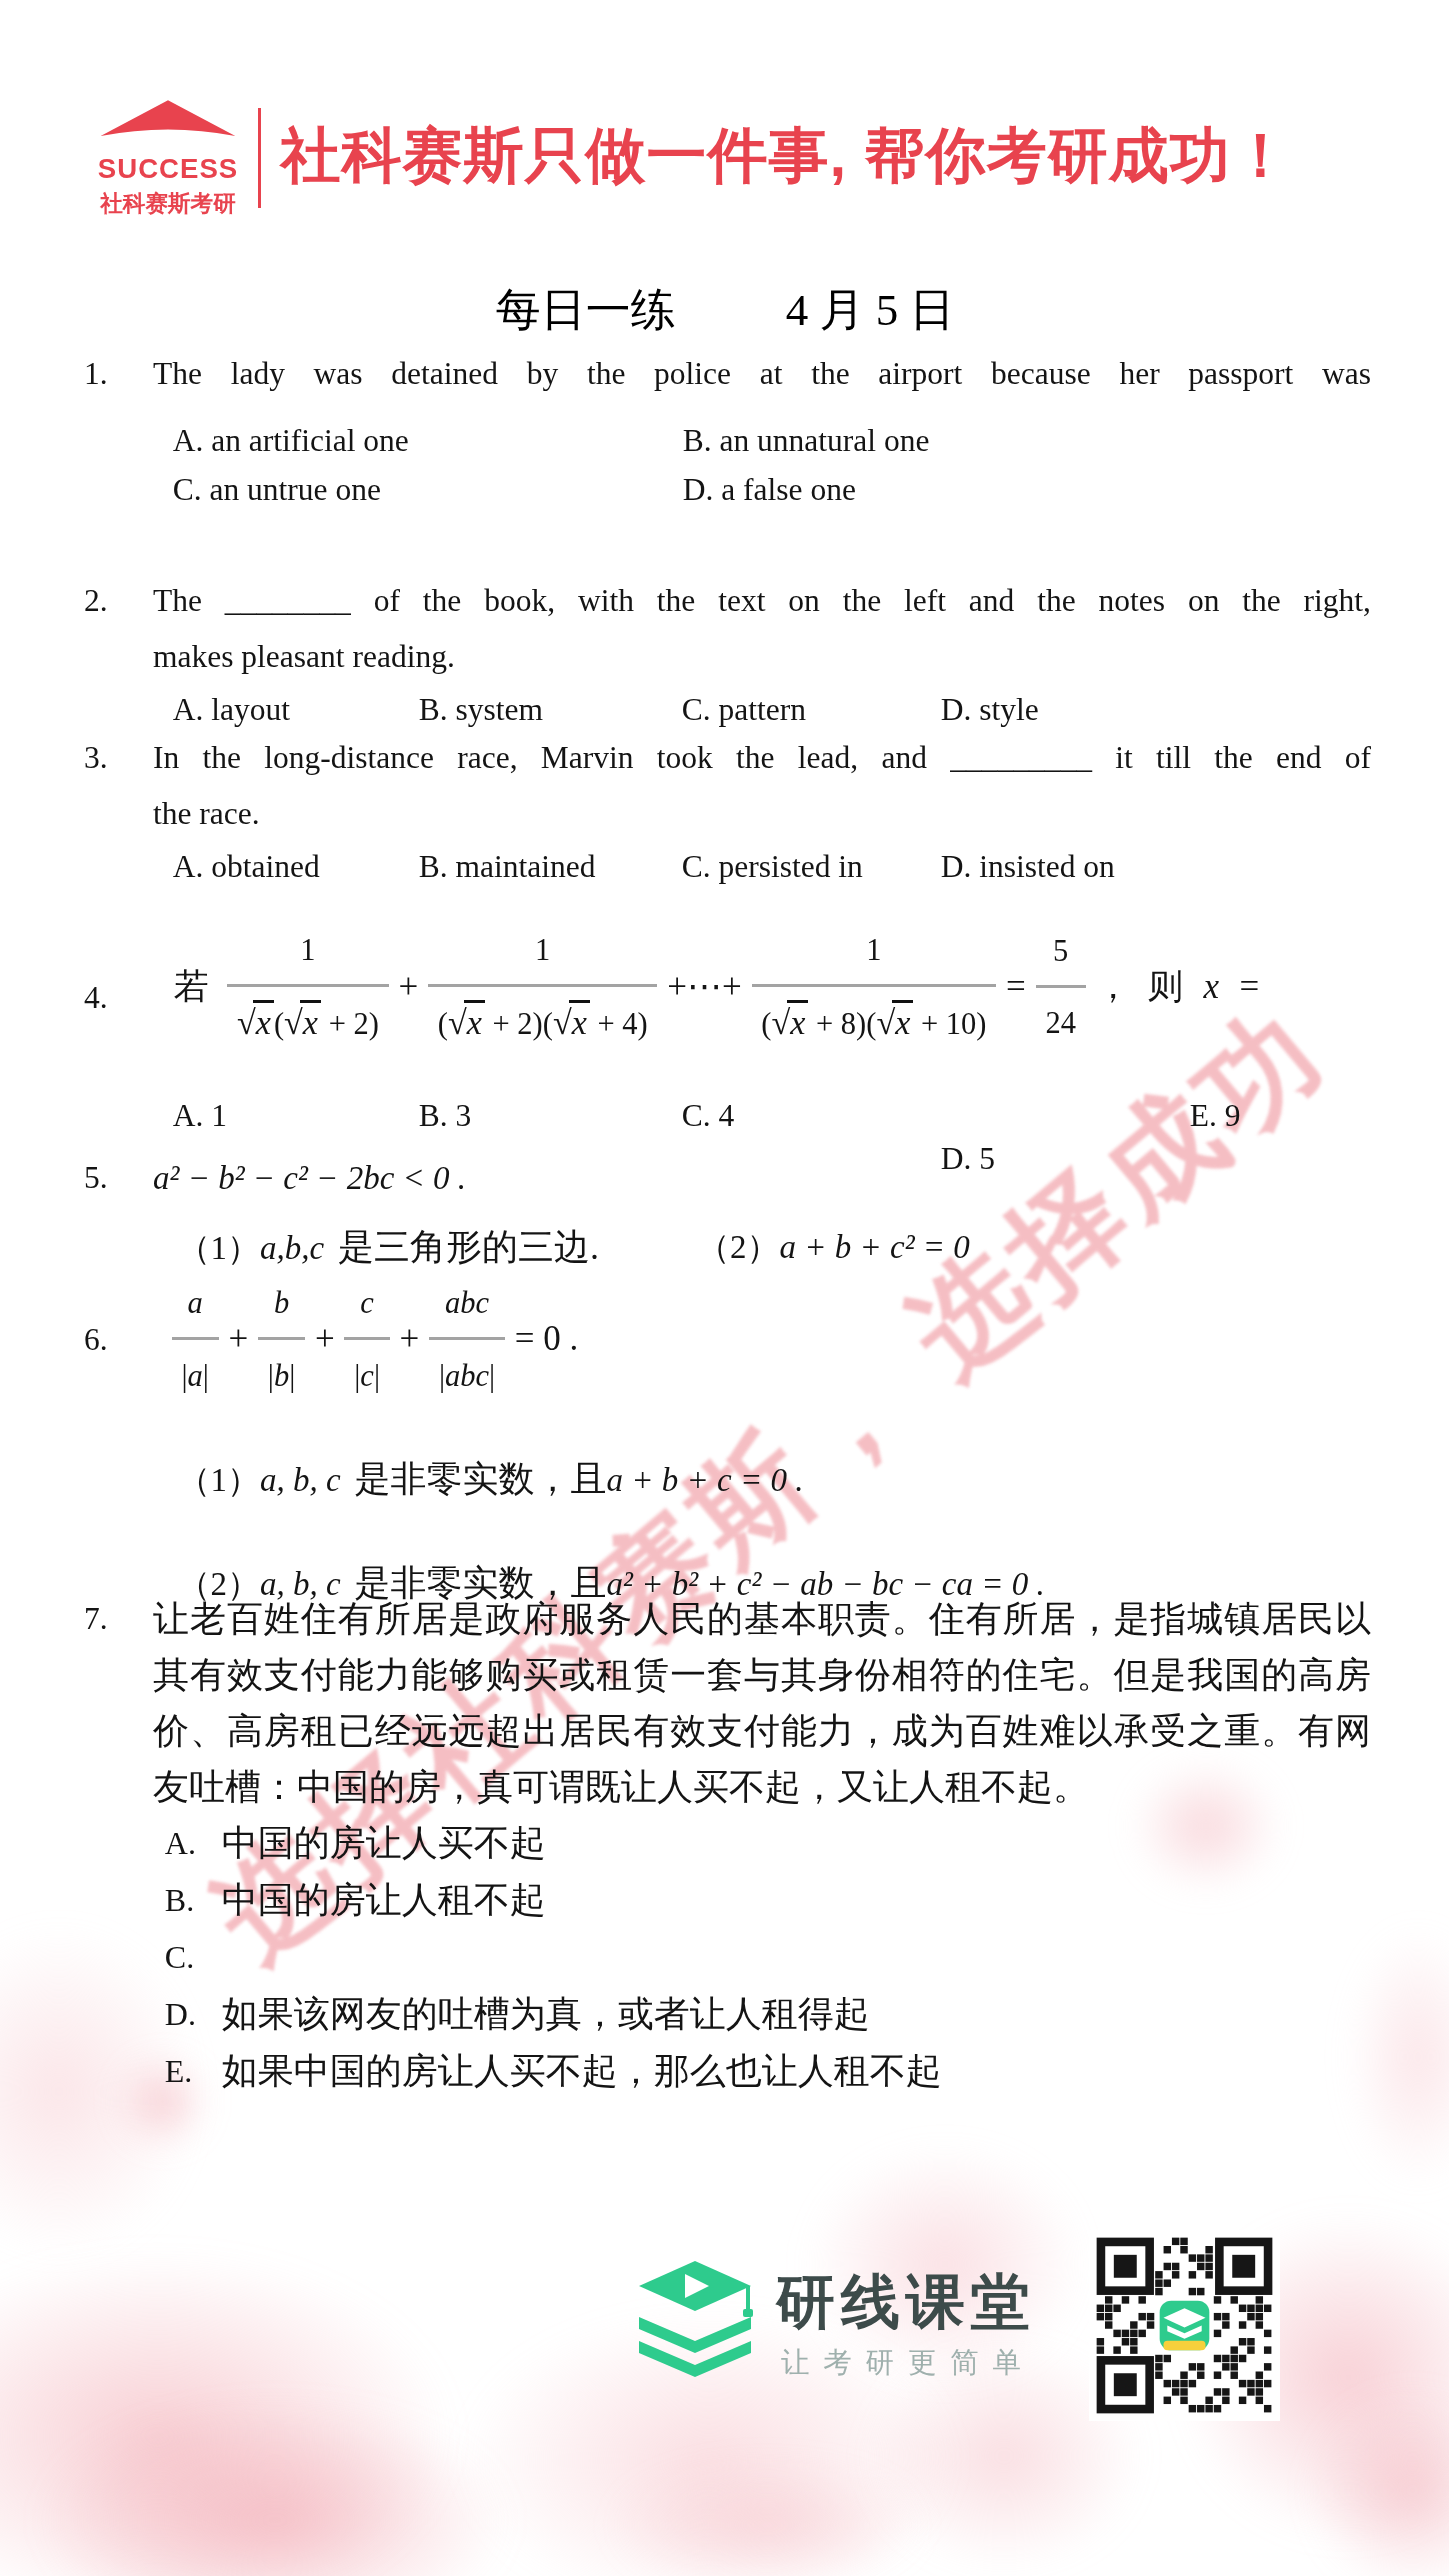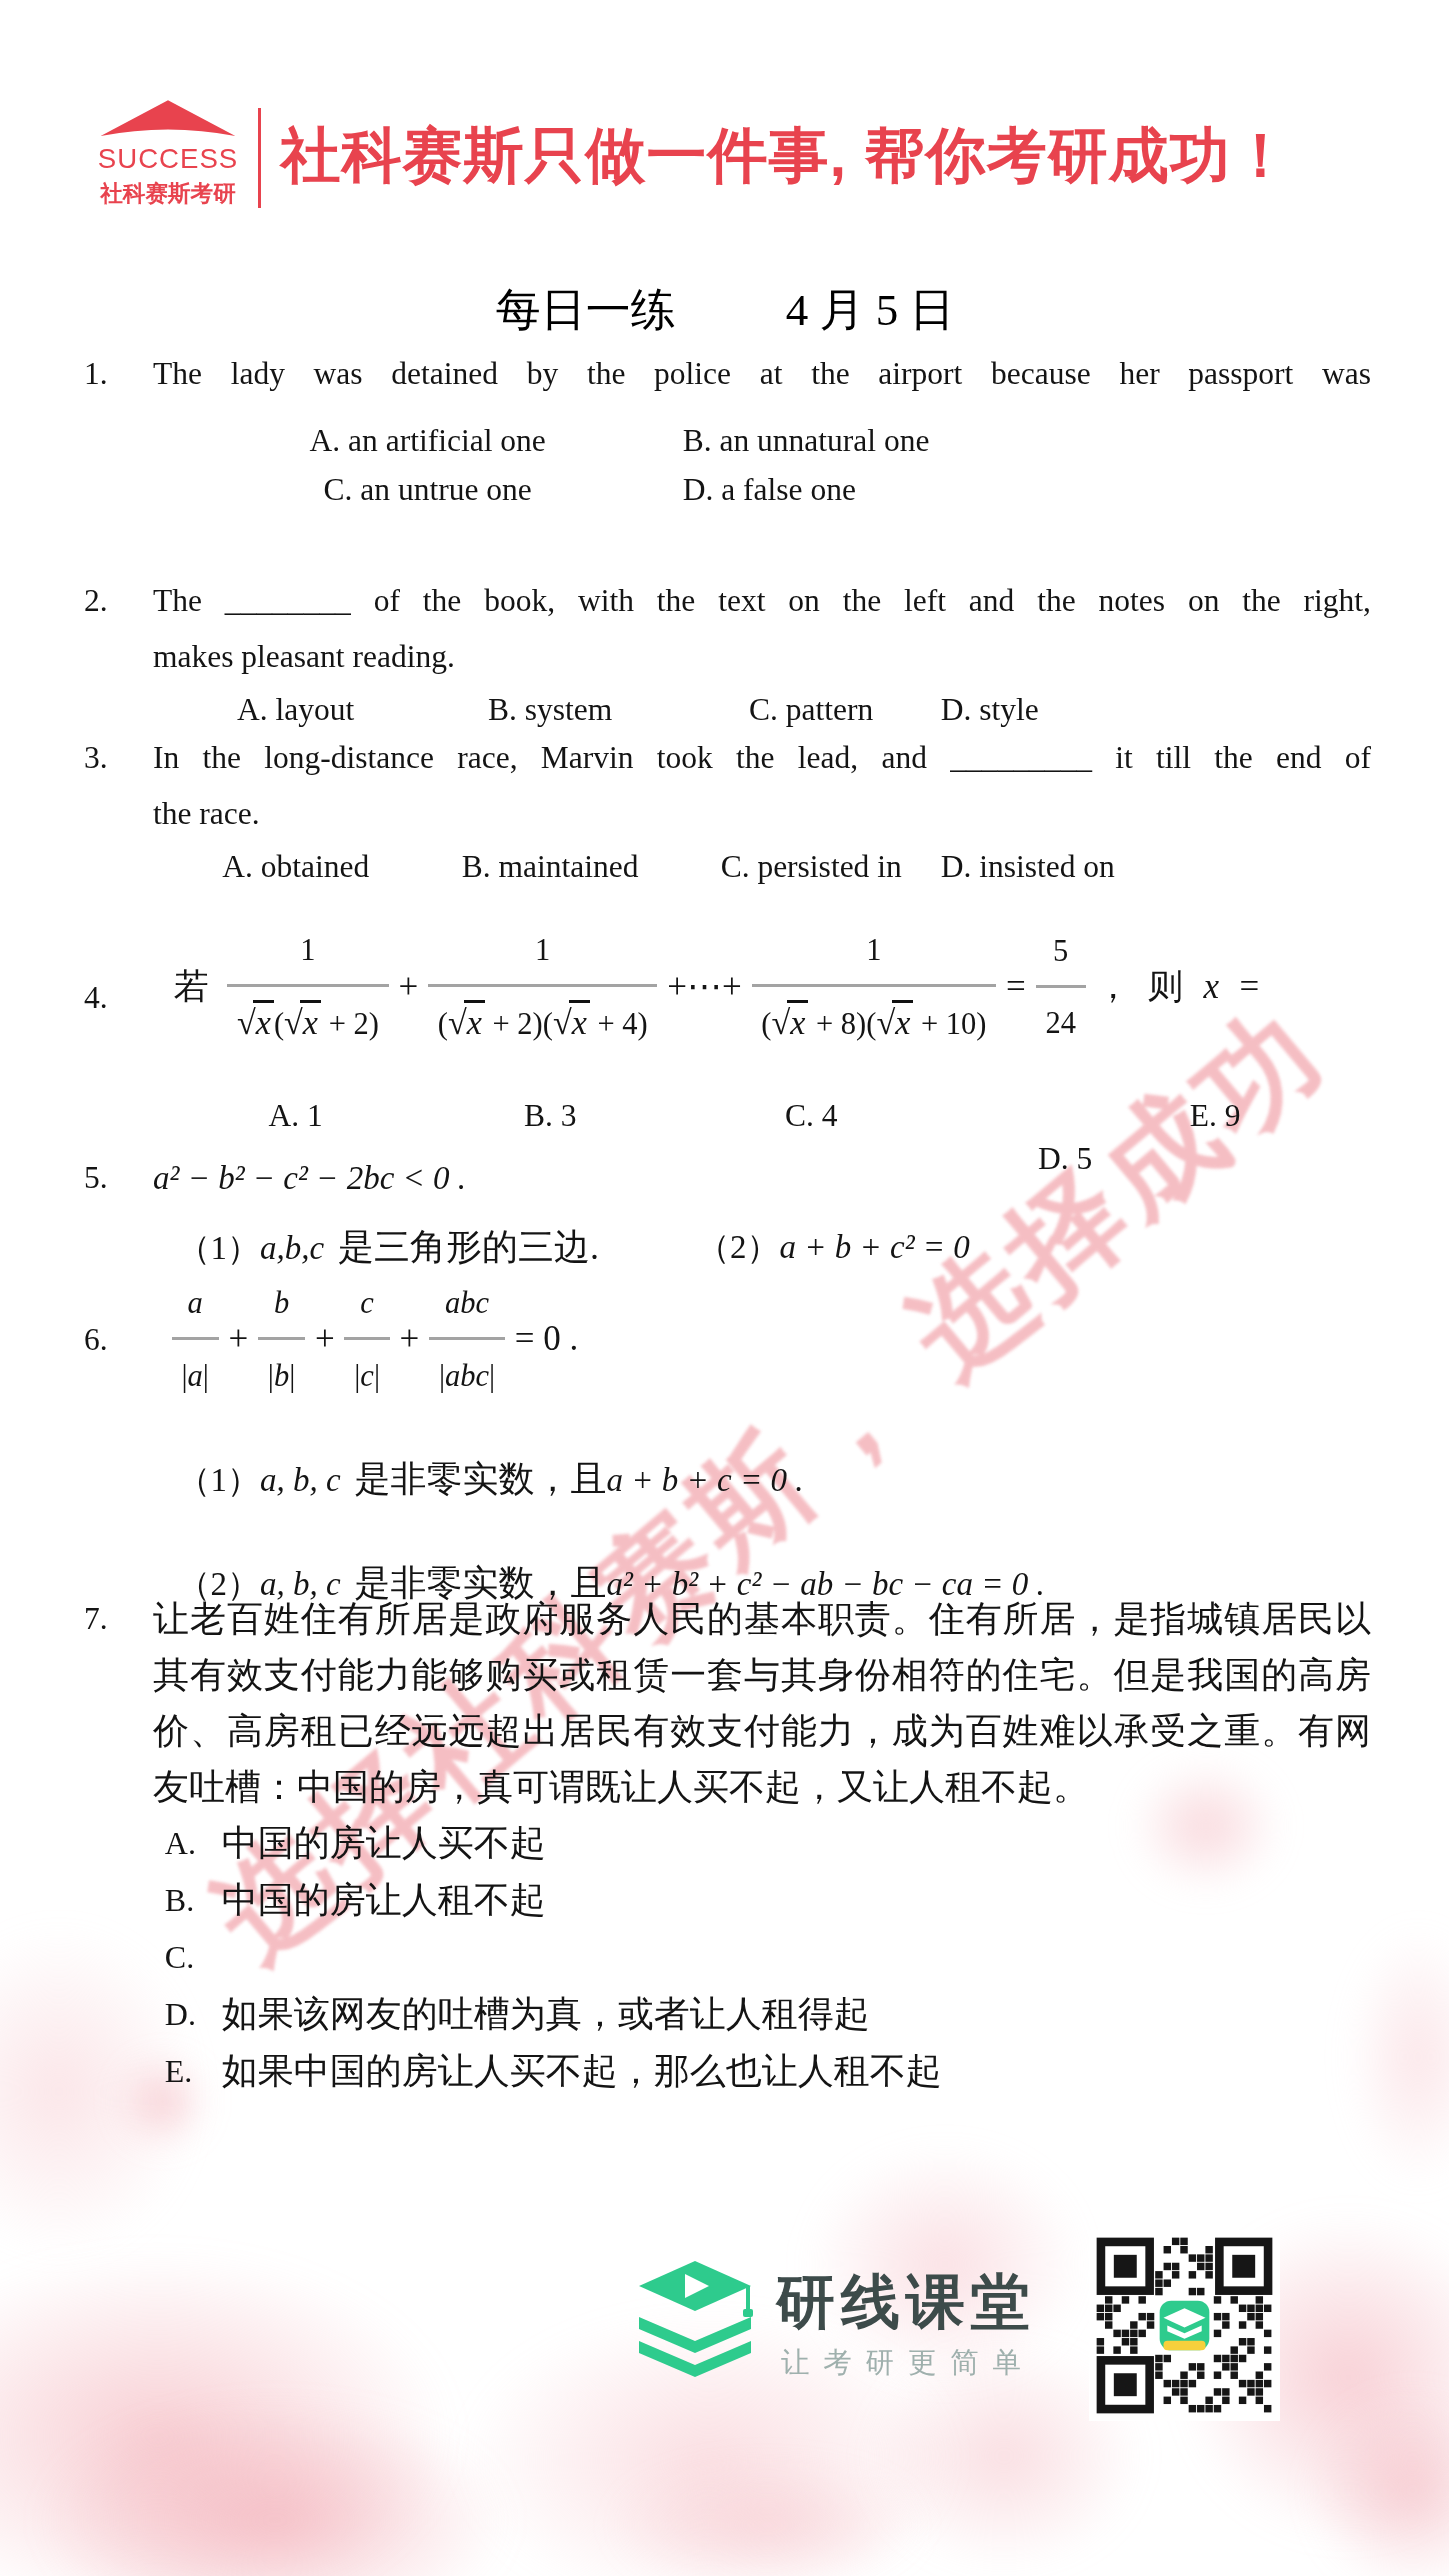--- a/index.html
+++ b/index.html
@@ -39,40 +39,40 @@
     font-family:"Liberation Sans","DejaVu Sans",sans-serif;
     font-weight:700;font-size:116px;letter-spacing:7.9px;white-space:nowrap;
     color:var(--wm);opacity:.72;filter:blur(1.5px);pointer-events:none;
   }
 
   
   .header{position:absolute;left:94px;top:98px;display:flex;align-items:flex-start;z-index:2;}
   .logo{width:148px;text-align:center;}
   .logo svg{display:block;margin:0 auto;}
   .brand{color:var(--accent);font-family:"Liberation Sans","DejaVu Sans",sans-serif;
-         font-weight:400;font-size:27.6px;letter-spacing:1px;margin-top:4px;}
+         font-weight:700;font-size:27.6px;letter-spacing:1px;margin-top:14px;}
   .brand-sub{color:var(--accent);font-family:"Liberation Sans","DejaVu Sans",sans-serif;
          font-weight:700;font-size:22.6px;margin-top:3px;white-space:nowrap;}
   .vdiv{width:3px;height:100px;background:var(--accent);margin:9.8px 19.7px 0 15.7px;}
   .slogan{color:var(--accent);font-family:"Liberation Sans","DejaVu Sans",sans-serif;
          font-weight:900;font-size:60px;letter-spacing:1px;line-height:1;margin-top:27.6px;white-space:nowrap;}
 
   
   .title{position:absolute;left:0;top:280px;width:100%;text-align:center;z-index:2;
          font-size:45px;color:#000;}
   .title .tdate{margin-left:110px;text-align:center;}
 
   
   .q{position:absolute;left:84px;width:1287px;z-index:2;}
   .qnum{position:absolute;left:0;top:0;font-size:31.5px;line-height:56px;}
   .qbody{margin-left:69px;font-size:31.5px;line-height:56px;}
   .ln{min-height:56px;}
   .just{text-align:justify;text-align-last:justify;text-justify:inter-character;}
   .cjk{font-size:36px;}
-  .orow{display:flex;padding-left:19.7px;line-height:49px;font-size:31.5px;text-align:center;}
+  .orow{display:flex;padding-left:19.7px;line-height:49px;font-size:31.5px;}
   .orow .c1{width:246px;} .orow .c2{width:263px;} .orow .c3{width:259px;} .orow .c4{width:249px;margin-top:43px;}
   .o2 .ca{width:510px;}
   .mt{margin-top:13.8px;}
   .math{font-style:italic;}
   .upright{font-style:normal;}
 
   
   .formula{display:flex;align-items:center;padding-left:14.8px;font-size:30.5px;}
   .ftext{margin:0 5.9px;font-size:35px;white-space:pre;}
   .fvar{font-style:italic;}

